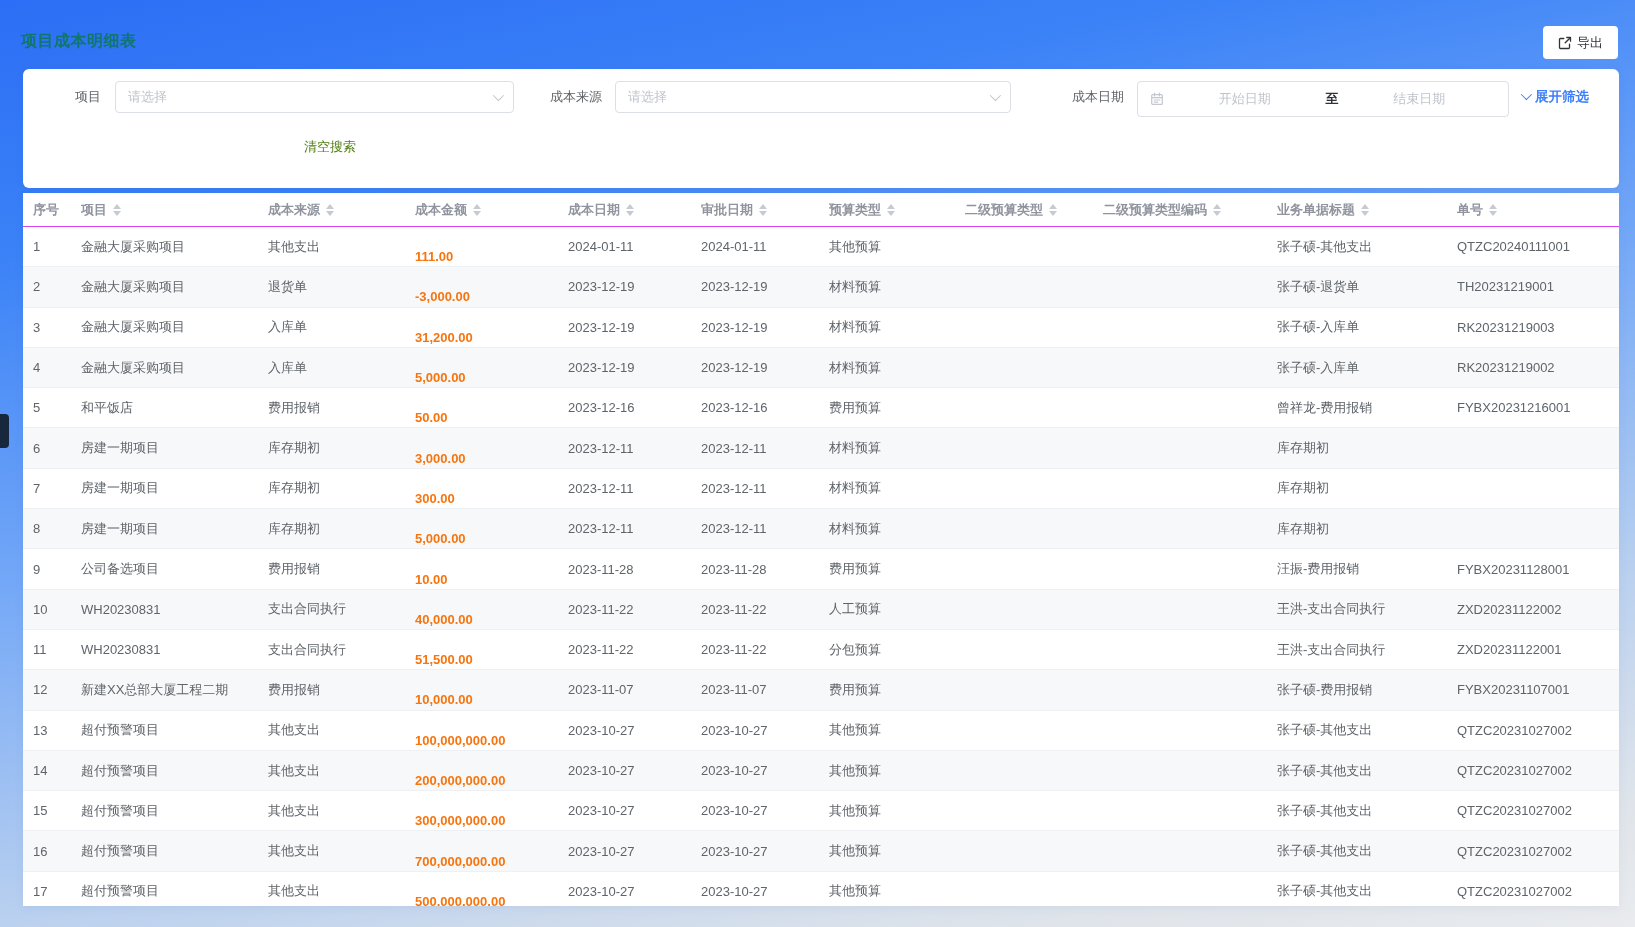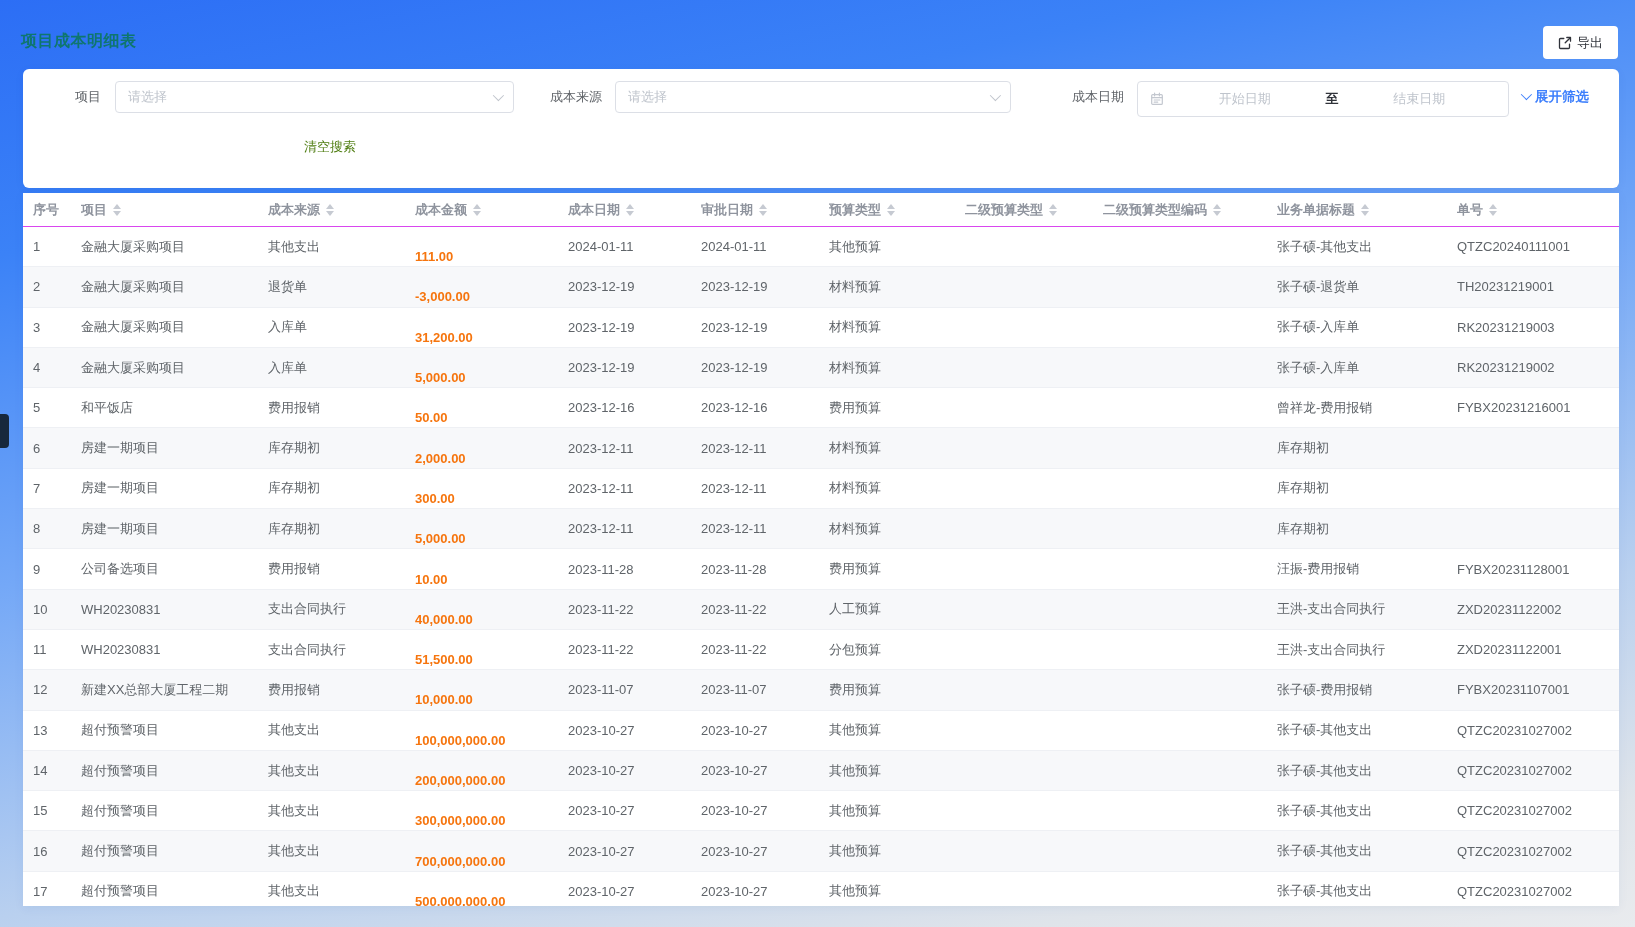--- a/index.html
+++ b/index.html
@@ -284,21 +284,21 @@
         <div class="cell c6">费用预算</div>
         <div class="cell c7"></div>
         <div class="cell c8"></div>
         <div class="cell c9">曾祥龙-费用报销</div>
         <div class="cell c10">FYBX20231216001</div>
       </div>
       <div class="trow body-row alt">
         <div class="cell c0">6</div>
         <div class="cell c1">房建一期项目</div>
         <div class="cell c2">库存期初</div>
-        <div class="cell c3 amount">2,000.00</div>
+        <div class="cell c3 amount">3,000.00</div>
         <div class="cell c4">2023-12-11</div>
         <div class="cell c5">2023-12-11</div>
         <div class="cell c6">材料预算</div>
         <div class="cell c7"></div>
         <div class="cell c8"></div>
         <div class="cell c9">库存期初</div>
         <div class="cell c10"></div>
       </div>
       <div class="trow body-row">
         <div class="cell c0">7</div>

